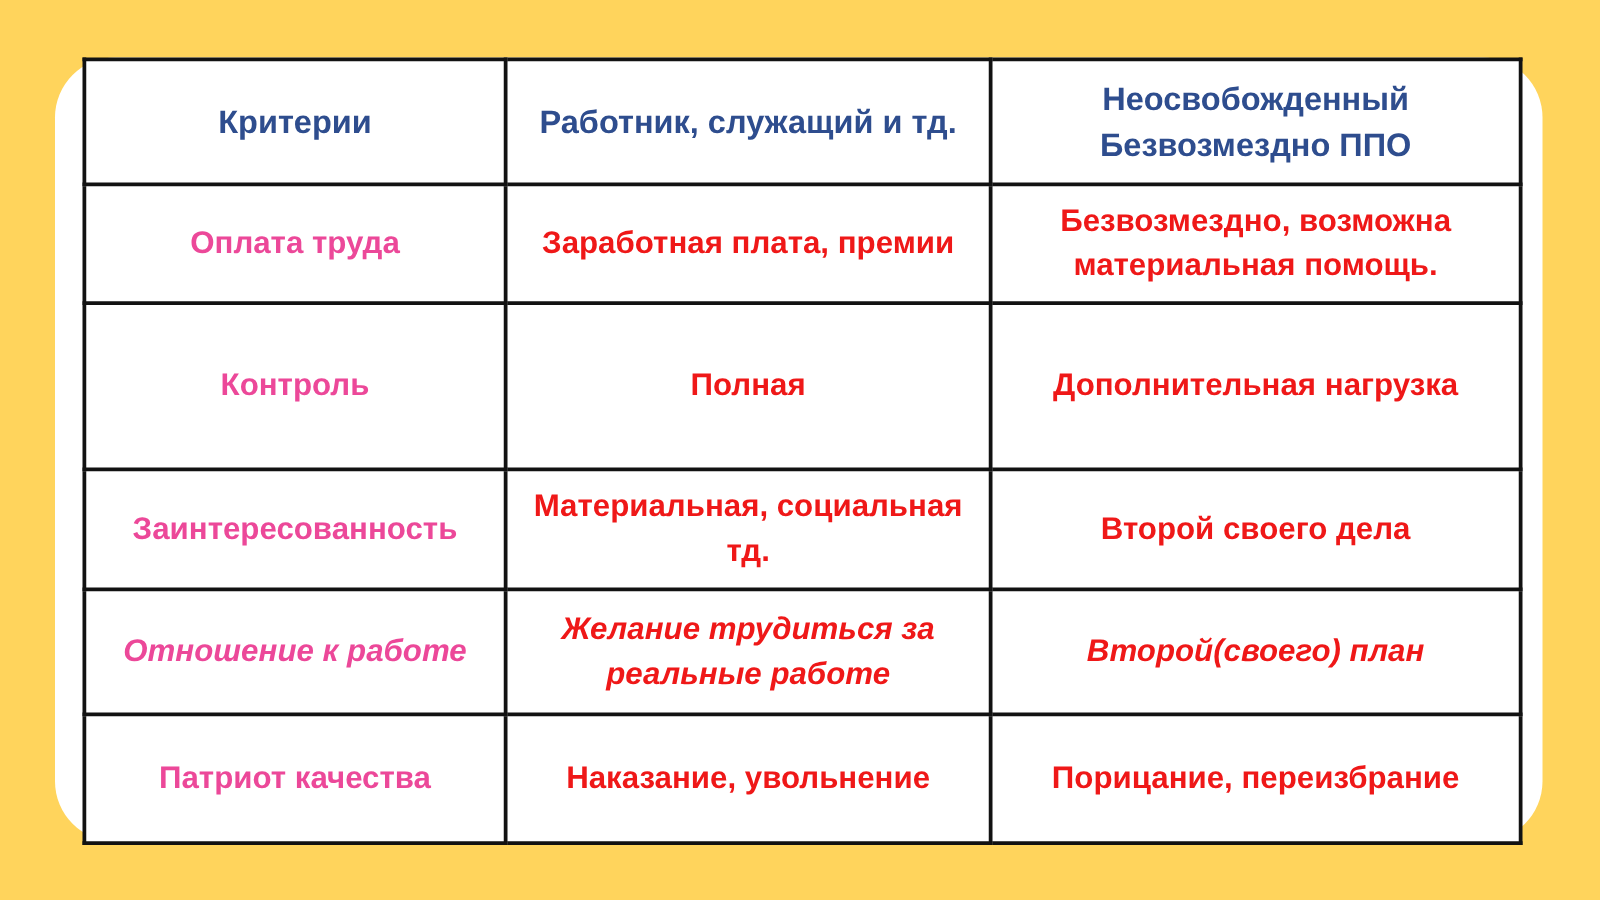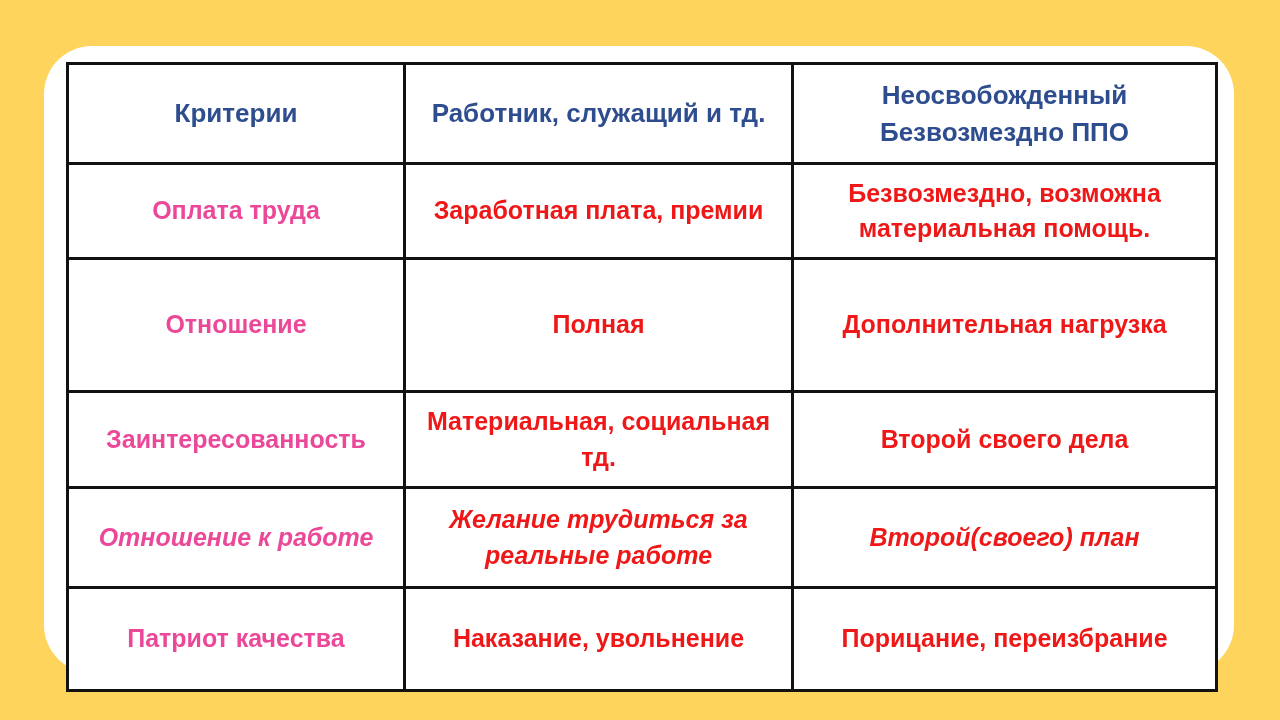--- a/index.html
+++ b/index.html
@@ -19,21 +19,21 @@
     left: 44px;
     top: 46px;
     width: 1190px;
     height: 627px;
     background: #FFFFFF;
     border-radius: 48px;
   }
   table.compare {
     position: absolute;
     left: 22px;
-    top: 16px;
+    top: 0;
     width: 1149px;
     height: 627px;
     border-collapse: collapse;
     table-layout: fixed;
   }
   col.c1 { width: 337px; }
   col.c2 { width: 388px; }
   col.c3 { width: 424px; }
   tr.r0 { height: 100px; }
   tr.r1 { height: 95px; }
@@ -80,21 +80,21 @@
         <td class="header">Неосвобожденный
 Безвозмездно ППО</td>
       </tr>
       <tr class="r1">
         <td class="criteria">Оплата труда</td>
         <td class="value">Заработная плата, премии</td>
         <td class="value">Безвозмездно, возможна
 материальная помощь.</td>
       </tr>
       <tr class="r2">
-        <td class="criteria">Отношение</td>
+        <td class="criteria">Контроль</td>
         <td class="value">Полная</td>
         <td class="value">Дополнительная нагрузка</td>
       </tr>
       <tr class="r3">
         <td class="criteria">Заинтересованность</td>
         <td class="value">Материальная, социальная
 тд.</td>
         <td class="value">Второй своего дела</td>
       </tr>
       <tr class="r4">

